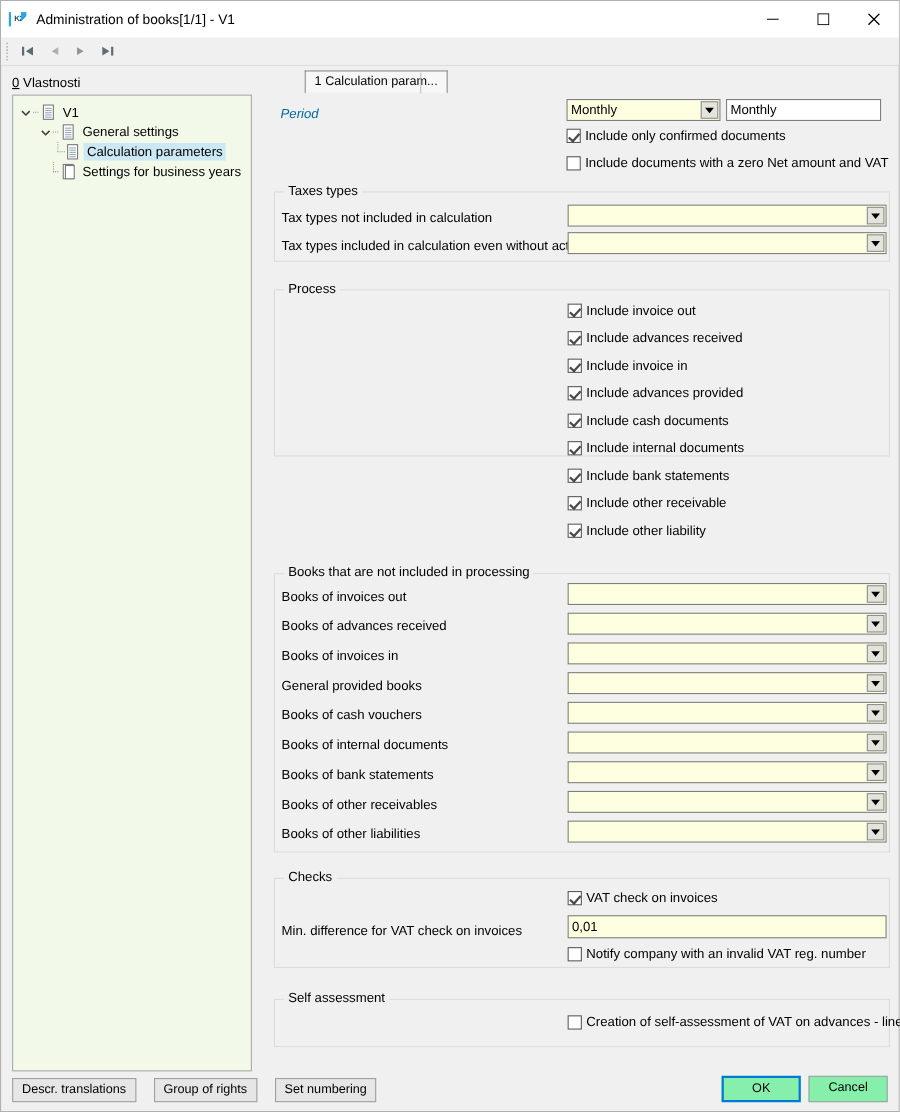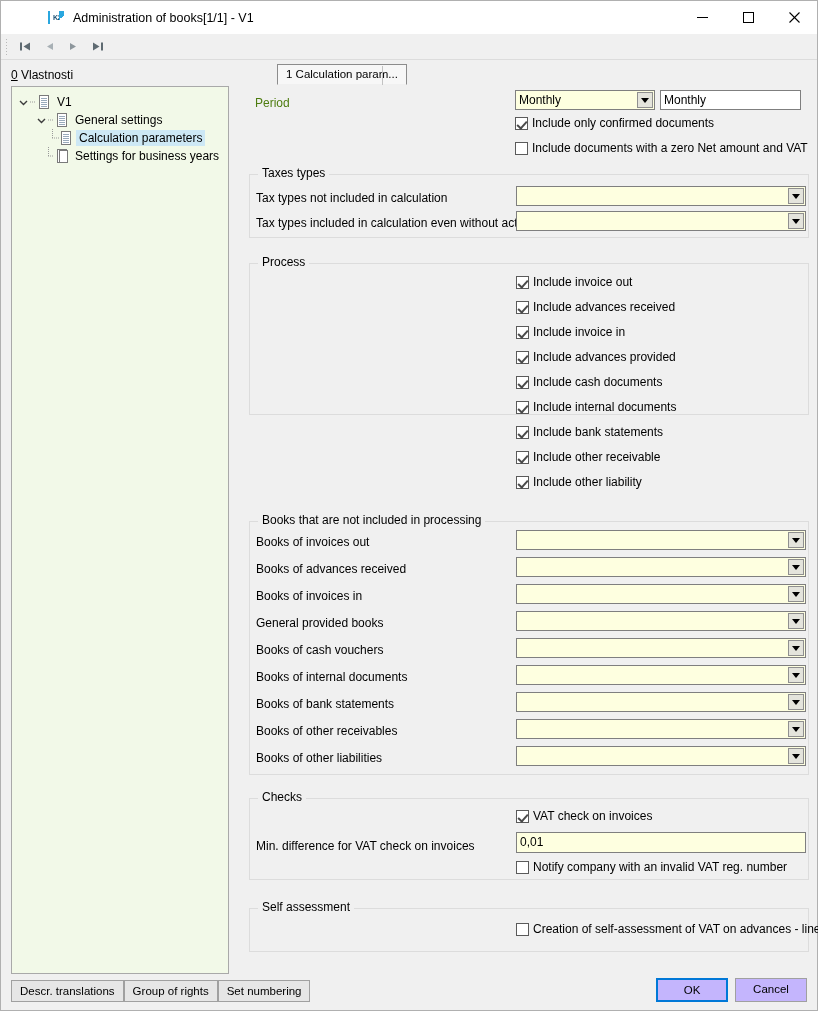--- a/index.html
+++ b/index.html
@@ -18,21 +18,20 @@
     border:1px solid #b0b0b0;
     box-sizing:border-box;
     display:flex;flex-direction:column;
   }
   
   .titlebar{
     height:33px;min-height:33px;
     background:#ffffff;
     display:flex;align-items:center;
     position:relative;
-    padding-left:40px;
   }
   .app-icon{
     width:18px;height:18px;margin-left:7px;margin-right:7px;
     position:relative;flex:0 0 auto;
   }
   .app-icon .k2{
     position:absolute;left:0;top:2px;width:14px;height:13px;
     background:#ffffff;border-left:2px solid #2aa7df;
     font-size:7px;font-weight:bold;color:#1b4f72;
     font-family:"Liberation Sans",sans-serif;
@@ -104,21 +103,21 @@
   .docicon.multi .sheet2{
     position:absolute;left:3px;top:1px;width:9px;height:13px;
     background:#fff;border:1px solid #7a7a7a;box-sizing:border-box;
   }
   .tlabel{padding:0 3px;line-height:16px;}
   .tlabel.sel{background:#cde8f5;}
   .tindent1{padding-left:4px;}
   .tindent2{padding-left:22px;}
   .tindent3{padding-left:40px;}
   .leftbtns{
-    position:absolute;left:10px;bottom:8px;display:flex;gap:0;
+    position:absolute;left:10px;bottom:8px;display:flex;gap:16px;
   }
   .sbtn{
     background:#e6e6e6;border:1px solid #a0a0a0;
     font-family:"Liberation Sans",sans-serif;font-size:11.5px;
     padding:4px 8px;color:#000;box-sizing:border-box;height:22px;
     line-height:12px;white-space:nowrap;cursor:default;
   }
   
   .rightpane{
     flex:1;position:relative;padding-right:6px;
@@ -133,21 +132,21 @@
     box-sizing:border-box;font-size:11.5px;line-height:19px;
     padding:0 8px;white-space:nowrap;cursor:default;margin-left:34px;
   }
   .tabsep{
     position:absolute;left:139px;top:2px;width:1px;height:19px;background:#c2c2c2;
   }
   .content{
     position:absolute;left:4px;top:28px;right:6px;bottom:36px;
   }
   .lbl{position:absolute;font-size:12px;white-space:nowrap;line-height:18px;}
-  .lbl.blue{color:#4d7c0f;}
+  .lbl.blue{color:#0369a1;font-style:italic;}
   .field{
     position:absolute;box-sizing:border-box;
     background:#feffe0;border:1px solid #7f7f7f;
     height:20px;font-size:12px;line-height:18px;padding:0 3px;
     color:#000;
   }
   .field.white{background:#ffffff;}
   .combo{
     position:absolute;box-sizing:border-box;
     background:#feffe0;border:1px solid #7f7f7f;
@@ -178,21 +177,21 @@
   .group{
     position:absolute;border:1px solid #dcdcdc;box-sizing:border-box;
     background:transparent;
   }
   .group > .gtitle{
     position:absolute;left:8px;top:-9px;background:#f0f0f0;
     padding:0 4px;font-size:12px;color:#000;white-space:nowrap;
   }
   .mainbtn{
     position:absolute;width:72px;height:24px;
-    background:#c4b5fd;border:1px solid #a0a0a0;box-sizing:border-box;
+    background:#86efac;border:1px solid #a0a0a0;box-sizing:border-box;
     font-family:"Liberation Sans",sans-serif;font-size:11.5px;
     color:#000;cursor:default;line-height:20px;text-align:center;
   }
   .mainbtn.focus{border:2px solid #0078d7;}
 </style>
 </head>
 <body>
 
 <div class="window">
 

